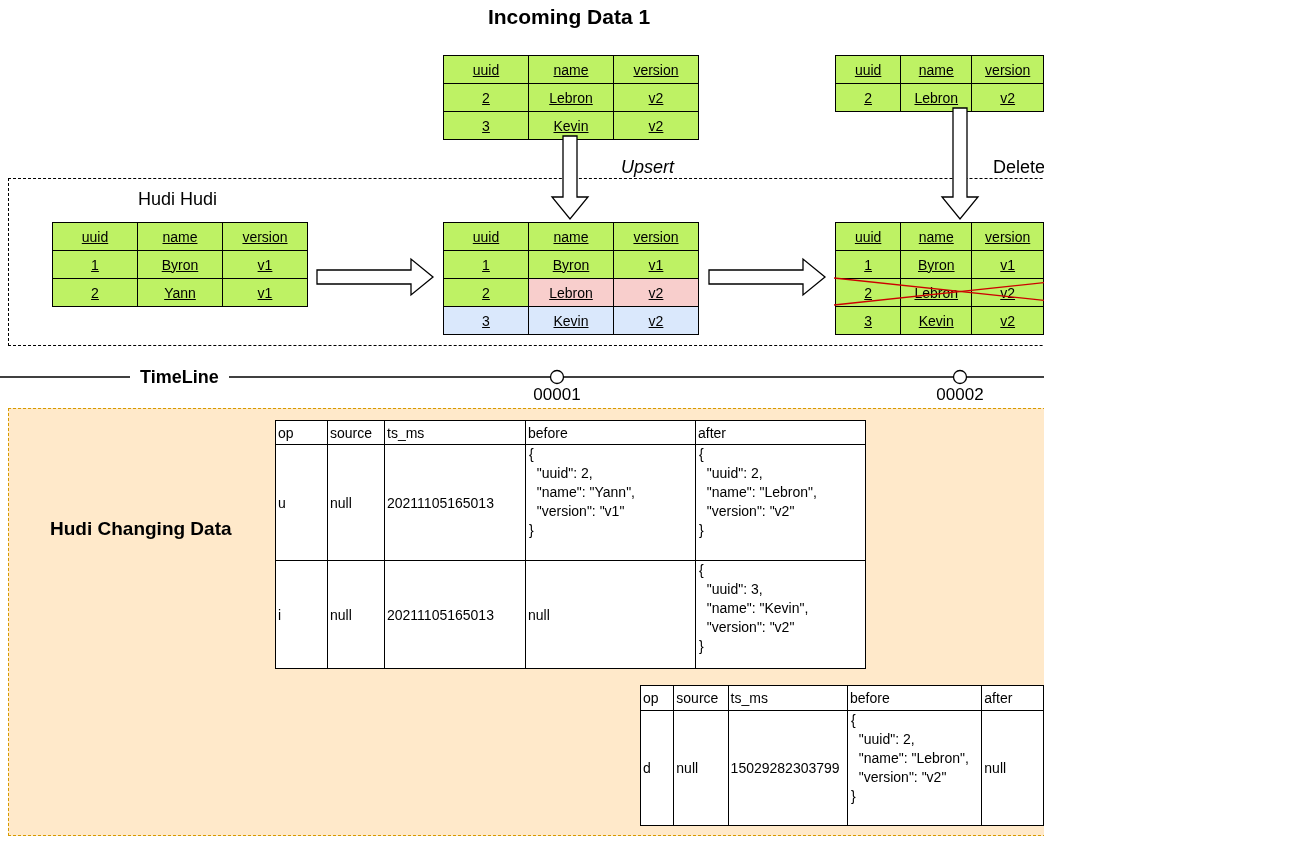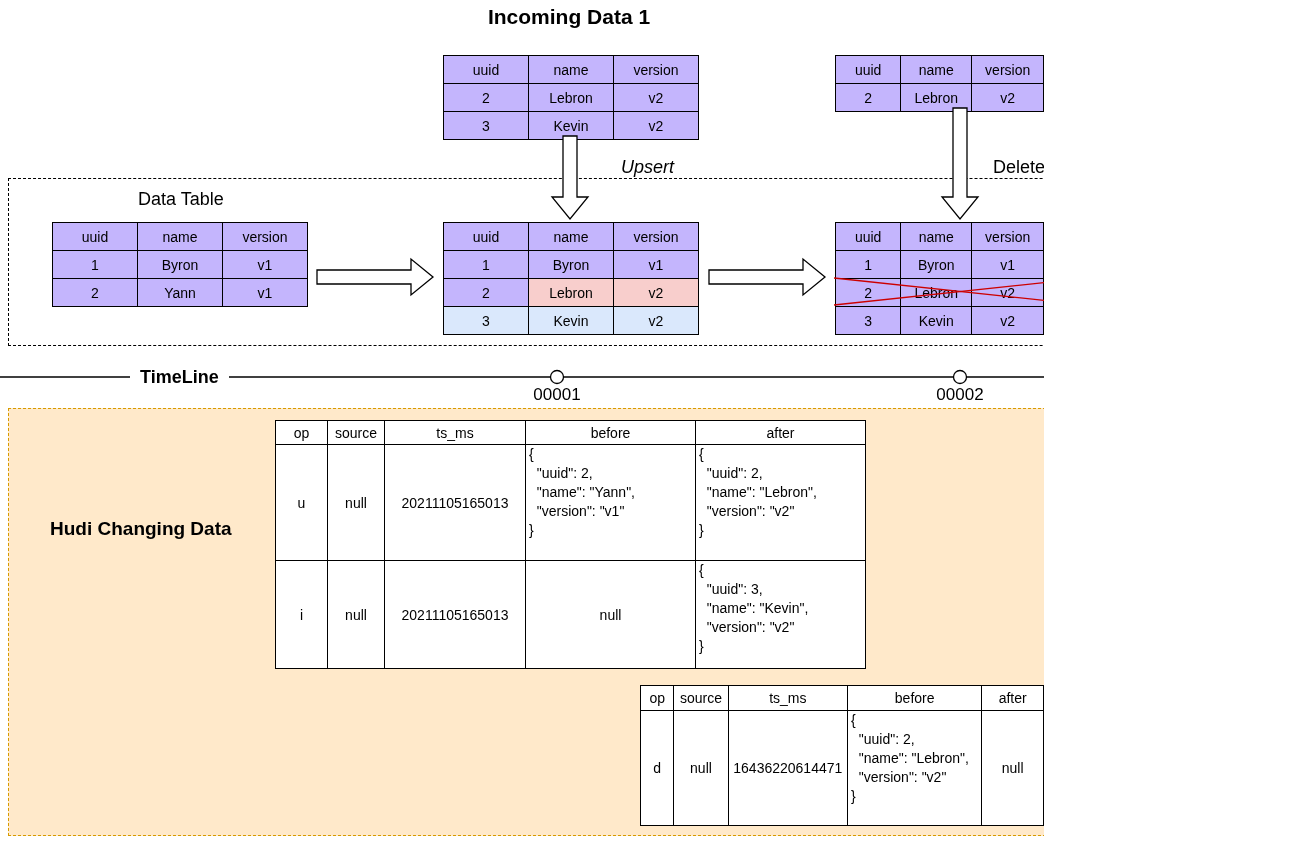--- a/index.html
+++ b/index.html
@@ -32,42 +32,43 @@
   .big-title { position: absolute; font-size: 21px; font-weight: 600; text-align: center; line-height: 26px; }
   .label { position: absolute; font-size: 18px; line-height: 22px; }
   .timeline-label { background: #fff; padding: 0 10px; font-weight: bold; }
   .commit-label { position: absolute; font-size: 17px; text-align: center; width: 72px; }
 
   
   .rec-table {
     position: absolute;
     border-collapse: collapse;
     table-layout: fixed;
-    background: #c4b5fd;
+    background: #bef264;
+    text-decoration: underline;
   }
   .rec-table td {
     border: 1px solid #000;
     width: 84px; height: 27px;
     text-align: center; vertical-align: middle;
     font-size: 14px; padding: 0;
   }
   .hl-red  { background: #f8cecc; }
   .hl-blue { background: #dae8fc; }
 
   
   .cdc-table {
     position: absolute;
     border-collapse: collapse;
     table-layout: fixed;
     background: #fff;
     font-size: 14px;
   }
   .cdc-table td {
     border: 1px solid #000;
-    text-align: center; vertical-align: middle;
+    text-align: left; vertical-align: middle;
     padding: 0 2px;
     overflow: hidden;
   }
   .cdc-table td.json {
     text-align: left; vertical-align: top;
     white-space: pre;
     line-height: 19px;
     padding: 0 3px;
   }
 
@@ -76,21 +77,21 @@
 </head>
 <body>
 
 <div class="canvas">
 
   <div class="hudi-box"></div>
   <div class="cdc-panel"></div>
 
   <div class="big-title" style="left:443px; top:4px; width:252px;">Incoming Data 1</div>
 
-  <div class="label" style="left:138px; top:188px; font-weight:500;">Data Table</div>
+  <div class="label" style="left:138px; top:188px; font-weight:500;">Hudi Hudi</div>
   <div class="label" style="left:621px; top:156px;font-style:italic;">Upsert</div>
   <div class="label" style="left:993px; top:156px;text-align:right;">Delete</div>
   <div class="label" style="left:50px; top:518px; font-size:19px; font-weight:700;">Hudi Changing Data</div>
 
   <table class="rec-table" style="left:443px; top:55px;">
     <tbody>
         <tr>
       <td>uuid</td>
       <td>name</td>
       <td>version</td>
@@ -280,21 +281,21 @@
         <tr style="height:25px">
       <td>op</td>
       <td>source</td>
       <td>ts_ms</td>
       <td>before</td>
       <td>after</td>
     </tr>
     <tr style="height:115px">
       <td>d</td>
       <td>null</td>
-      <td>16436220614471</td>
+      <td>15029282303799</td>
       <td class="json">{
   "uuid": 2,
   "name": "Lebron",
   "version": "v2"
 }</td>
       <td>null</td>
     </tr>
   </tbody>
     </table>
 

